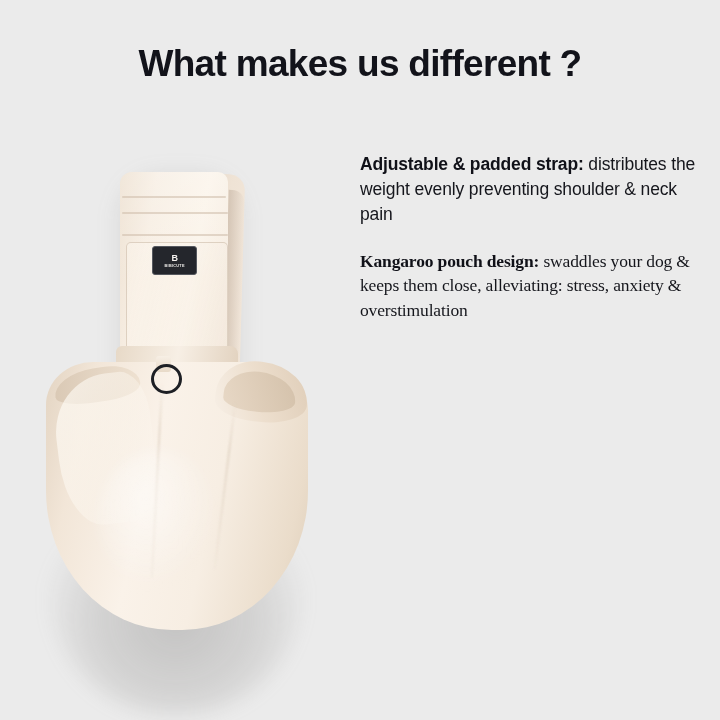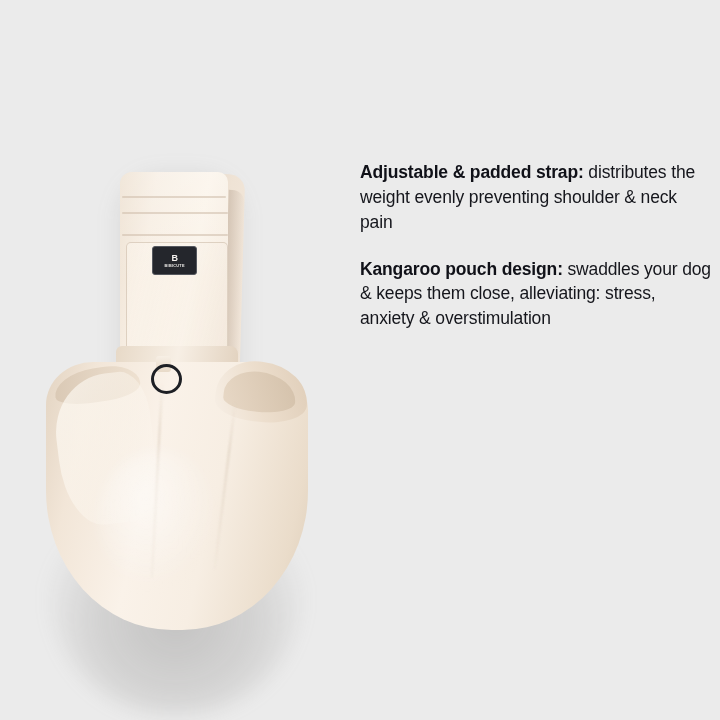--- a/index.html
+++ b/index.html
@@ -270,44 +270,45 @@
     height: 24px;
     border: 3.5px solid #1d1f24;
     border-radius: 50%;
     background: transparent;
   }
 
   
   .features {
     position: absolute;
     left: 360px;
-    top: 160px;
+    top: 152px;
     width: 352px;
   }
   .feature {
     margin-bottom: 22px;
   }
-  .feature:last-child { margin-bottom: 0; }
+  .feature:last-child { margin-bottom: 0; font-family: Liberation Serif, serif; }
   .feature p {
     margin: 0;
     font-size: 17.5px;
     line-height: 1.42;
     color: #15161c;
     letter-spacing: -0.15px;
   }
   .feature .lead {
     font-weight: bold;
     color: #101118;
   }
 </style>
 </head>
 <body>
 
 <div class="page">
 
+  <div class="headline">What makes us different ?</div>
 
   <div class="product">
 
     <div class="shadow-blob"></div>
     <div class="shadow-strap"></div>
 
     <div class="strap-back"></div>
     <div class="strap-back-edge"></div>
 
     <div class="strap-main"></div>

